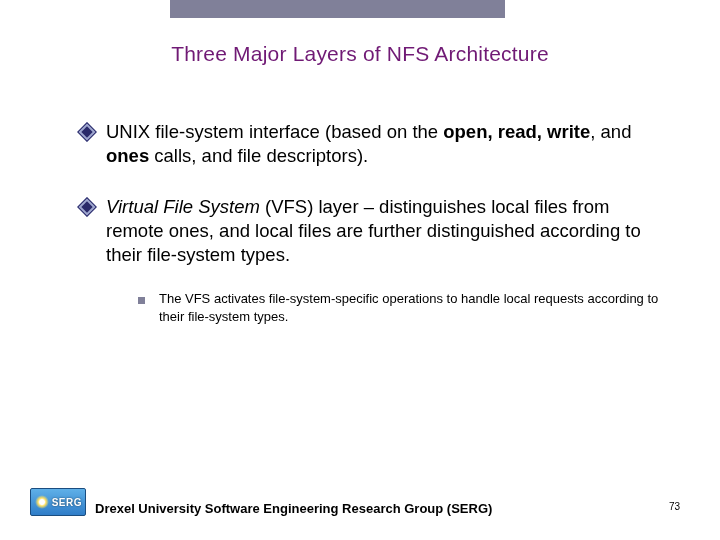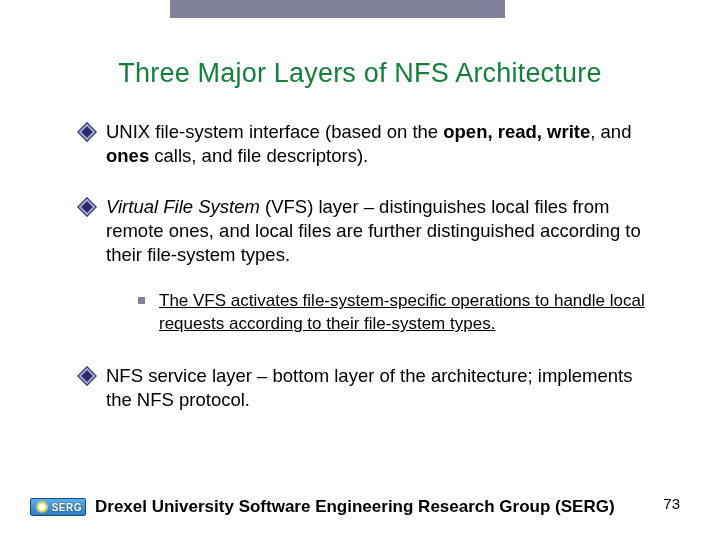--- a/index.html
+++ b/index.html
@@ -20,24 +20,23 @@
     height: 18px;
     background: #808099;
   }
   .title {
     position: absolute;
     top: 42px;
     left: 0;
     width: 720px;
     text-align: center;
     font-family: "Comic Sans MS", "Comic Sans", cursive, sans-serif;
-    font-size: 27px;
-    color: #15803d;
+    font-size: 21px;
+    color: #701a75;
     letter-spacing: 0.2px;
-    margin-top: 16px;
   }
   .content {
     position: absolute;
     top: 120px;
     left: 80px;
     width: 580px;
     font-size: 18.5px;
     line-height: 1.28;
     color: #000;
   }
@@ -70,62 +69,61 @@
     height: 8px;
     transform: rotate(45deg);
     background: #2a2a6a;
   }
   .item-text b { font-weight: bold; text-align: right; }
   .item-text i { font-style: italic; }
   .subitems {
     margin-left: 58px;
     margin-top: 24px;
     margin-bottom: 28px;
-    font-size: 17px;
+    font-size: 13px;
     line-height: 1.35;
-    text-decoration: underline;
   }
   .subitem {
     display: flex;
     align-items: flex-start;
     margin-bottom: 8px;
   }
   .bullet-square {
     flex: 0 0 auto;
     width: 7px;
     height: 7px;
     background: #808099;
     margin-top: 7px;
     margin-right: 14px;
   }
   .footer {
     position: absolute;
     left: 95px;
     bottom: 22px;
-    font-size: 17px;
+    font-size: 13px;
     font-family: Verdana, Geneva, sans-serif;
     font-weight: bold;
     line-height: 1.3;
     color: #000;
   }
   .footer .link { color: #003399; }
   .footer .link .u { text-decoration: underline; }
   .page-num {
     position: absolute;
     right: 40px;
     bottom: 28px;
-    font-size: 15px;
+    font-size: 10px;
     color: #000;
   }
   .serg-logo {
     position: absolute;
     left: 30px;
     bottom: 24px;
     width: 56px;
-    height: 18px;
+    height: 28px;
     background: linear-gradient(180deg, #5fb0e8 0%, #2f7dc8 100%);
     border: 1px solid #1a4d80;
     border-radius: 2px;
     box-sizing: border-box;
     display: flex;
     align-items: center;
     justify-content: flex-end;
     padding-right: 3px;
   }
   .serg-logo .txt {
@@ -172,27 +170,20 @@
     <div class="item-text"><i>Virtual File System</i> (VFS) layer – distinguishes local files from remote ones, and local files are further distinguished according to their file-system types.</div>
   </div>
 
   <div class="subitems">
     <div class="subitem">
       <div class="bullet-square"></div>
       <div>The VFS activates file-system-specific operations to handle local requests according to their file-system types.</div>
     </div>
   </div>
 
-  <div class="item">
-    <div class="bullet-diamond">
-        <div class="outer"></div>
-        <div class="inner"></div>
-      </div>
-    <div class="item-text">NFS service layer – bottom layer of the architecture; implements the NFS protocol.</div>
-  </div>
 
 </div>
 
 <div class="serg-logo">
   <div class="burst"></div>
   <span class="txt">SERG</span>
 </div>
 
 <div class="footer">
   <div>Drexel University Software Engineering Research Group (SERG)</div>

